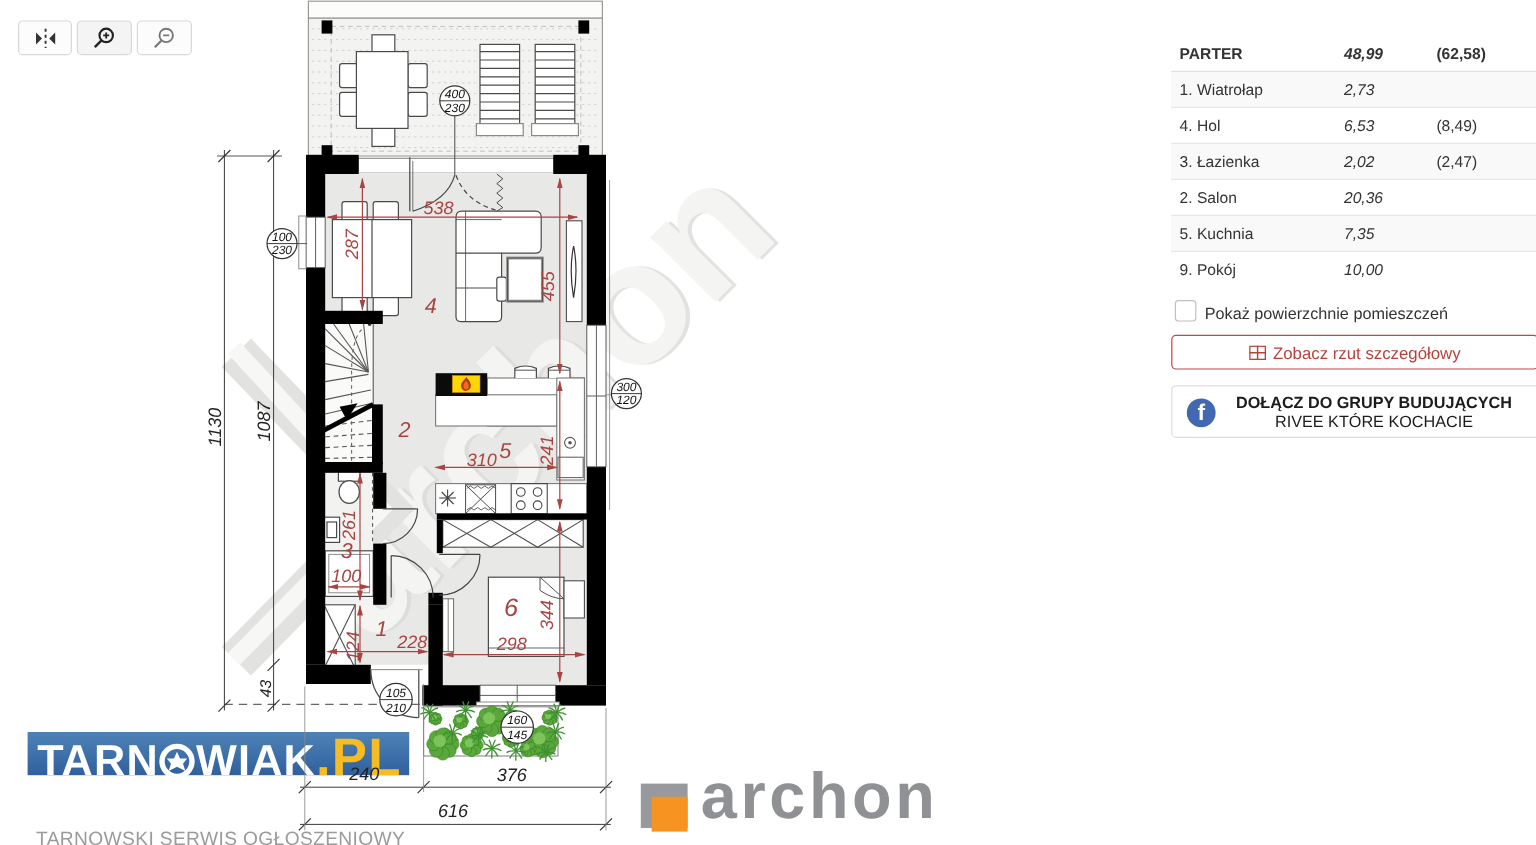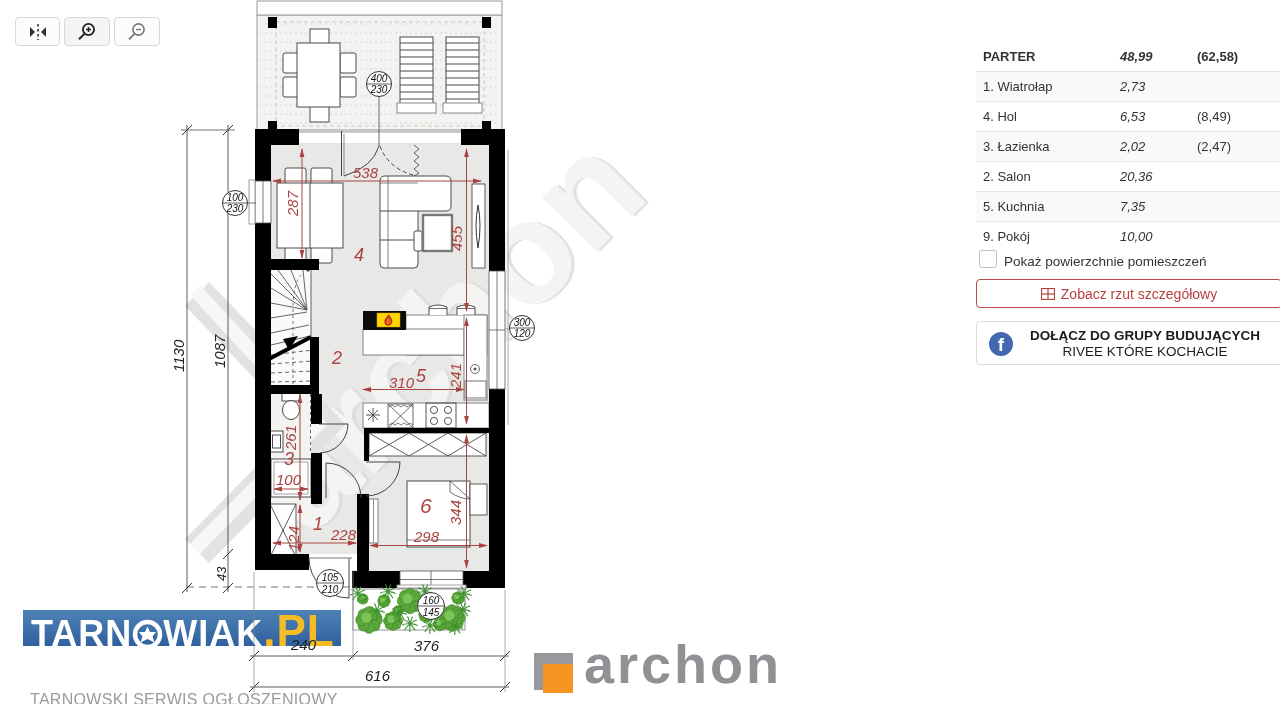--- a/index.html
+++ b/index.html
@@ -2,21 +2,21 @@
 <html><head>
 <meta charset="utf-8">
 <style>
   html,body{margin:0;padding:0;width:1280px;height:704px;overflow:hidden;background:#fff;
     font-family:"Liberation Sans",sans-serif;}
   .abs{position:absolute;}
   
   .tbtn{position:absolute;top:17px;height:29px;border:1px solid #d8d8d8;border-radius:4px;
     background:#fcfcfc;box-sizing:border-box;display:flex;align-items:center;justify-content:center;}
   
-  #sidebar{position:absolute;left:976px;top:30px;width:304px;font-size:13px;color:#333;margin-top:12px;}
+  #sidebar{position:absolute;left:976px;top:30px;width:304px;font-size:13px;color:#333;}
   .srow{height:29px;line-height:29px;border-bottom:1px solid #e7e7e7;position:relative;width:340px;}
   .srow .c1{position:absolute;left:7px;}
   .srow .c2{position:absolute;left:144px;font-style:italic;}
   .srow .c3{position:absolute;left:221px;}
   
   #tarlogo{position:absolute;left:23px;top:610px;width:318px;height:36px;
     background:linear-gradient(#4e82b6,#30609e);}
   #tarsub{position:absolute;left:30px;top:691px;width:320px;color:#9b9b9b;font-size:16px;letter-spacing:.3px;}
 </style>
 </head>

